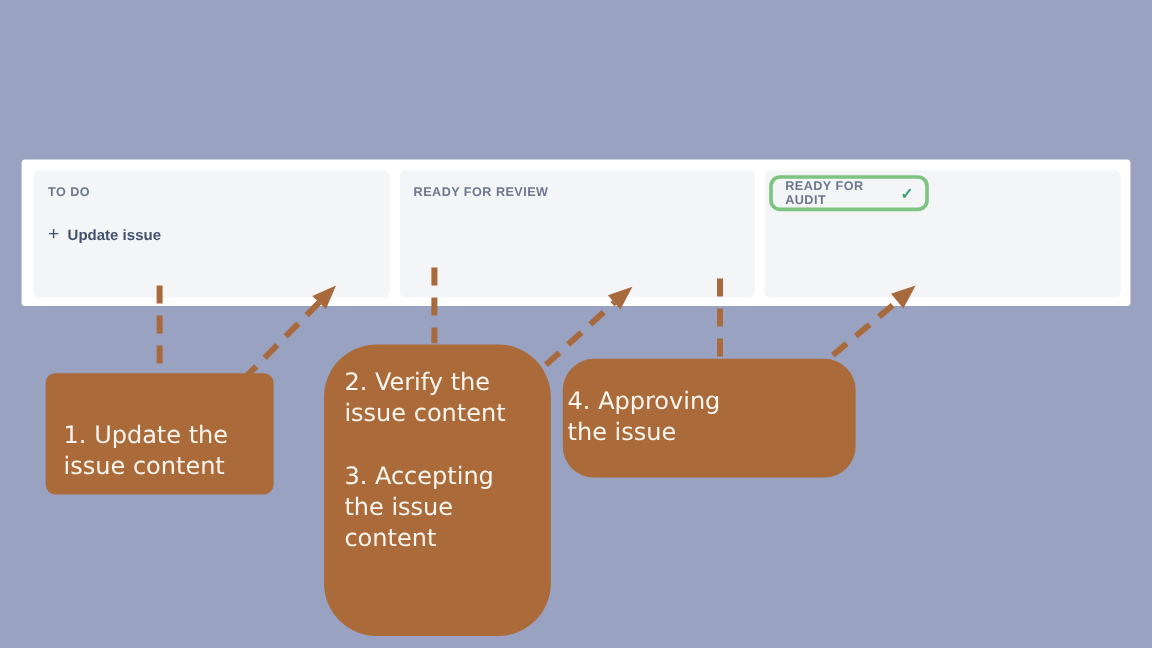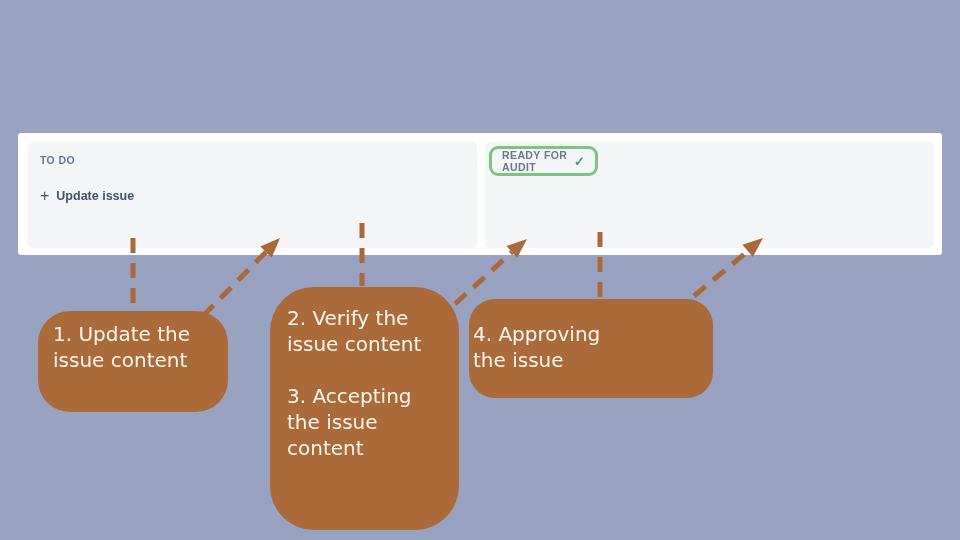--- a/index.html
+++ b/index.html
@@ -37,61 +37,64 @@
     font-size:10.5px;font-weight:700;letter-spacing:.4px;
     color:var(--column-header);
   }
   .create-issue{
     margin-top:23px;display:flex;align-items:center;gap:7px;
     color:var(--action-text);font-size:12.5px;font-weight:700;
     cursor:pointer;
   }
   .plus{font-size:16px;font-weight:400;line-height:12px;color:var(--action-text);}
   .audit-badge{
-    position:absolute;top:4px;left:4px;height:30px;width:109px;
+    position:absolute;top:4px;left:4px;height:30px;width:133px;
     border:3px solid var(--highlight-border);border-radius:9px;
     display:flex;align-items:center;justify-content:space-between;
     padding:0 10px;
   }
   .check{font-size:13px;font-weight:700;color:var(--check);line-height:1;}
 
   
   .arrows{position:absolute;left:0;top:0;width:960px;height:540px;pointer-events:none;}
   .arrows .dash{
     stroke:var(--arrow);stroke-width:5;fill:none;
     stroke-dasharray:15 10;stroke-linecap:butt;
   }
   .arrows .head{fill:var(--arrow);stroke:none;}
 
   
   .callout{
     position:absolute;background:var(--callout-bg);color:var(--callout-text);
     font-family:"DejaVu Sans",sans-serif;font-size:20px;line-height:26px;
     white-space:pre-line;
   }
-  .c1{left:38px;top:311px;width:190px;height:101px;border-radius:32px;padding:10px 12px 0 15px;}
+  .c1{left:38px;top:311px;width:190px;height:101px;border-radius:8px;padding:38px 12px 0 15px;}
   .c2{left:270px;top:287px;width:189px;height:243px;border-radius:44px;padding:18px 12px 0 17px;}
   .c3{left:469px;top:299px;width:244px;height:99px;border-radius:26px;padding:22px 12px 0 4px;}
 </style>
 </head>
 <body>
 
 <div class="slide">
 
   <div class="board">
 
     <div class="column">
       <div class="col-title">TO DO</div>
       <div class="create-issue">
         <span class="plus">+</span>
         <span>Update issue</span>
       </div>
     </div>
 
 
+    <div class="column">
+      <div class="col-title">READY FOR REVIEW</div>
+    </div>
 
     <div class="column">
       <div class="audit-badge">
         <span class="col-title">READY FOR AUDIT</span>
         <span class="check">✓</span>
       </div>
     </div>
 
   </div>
 

